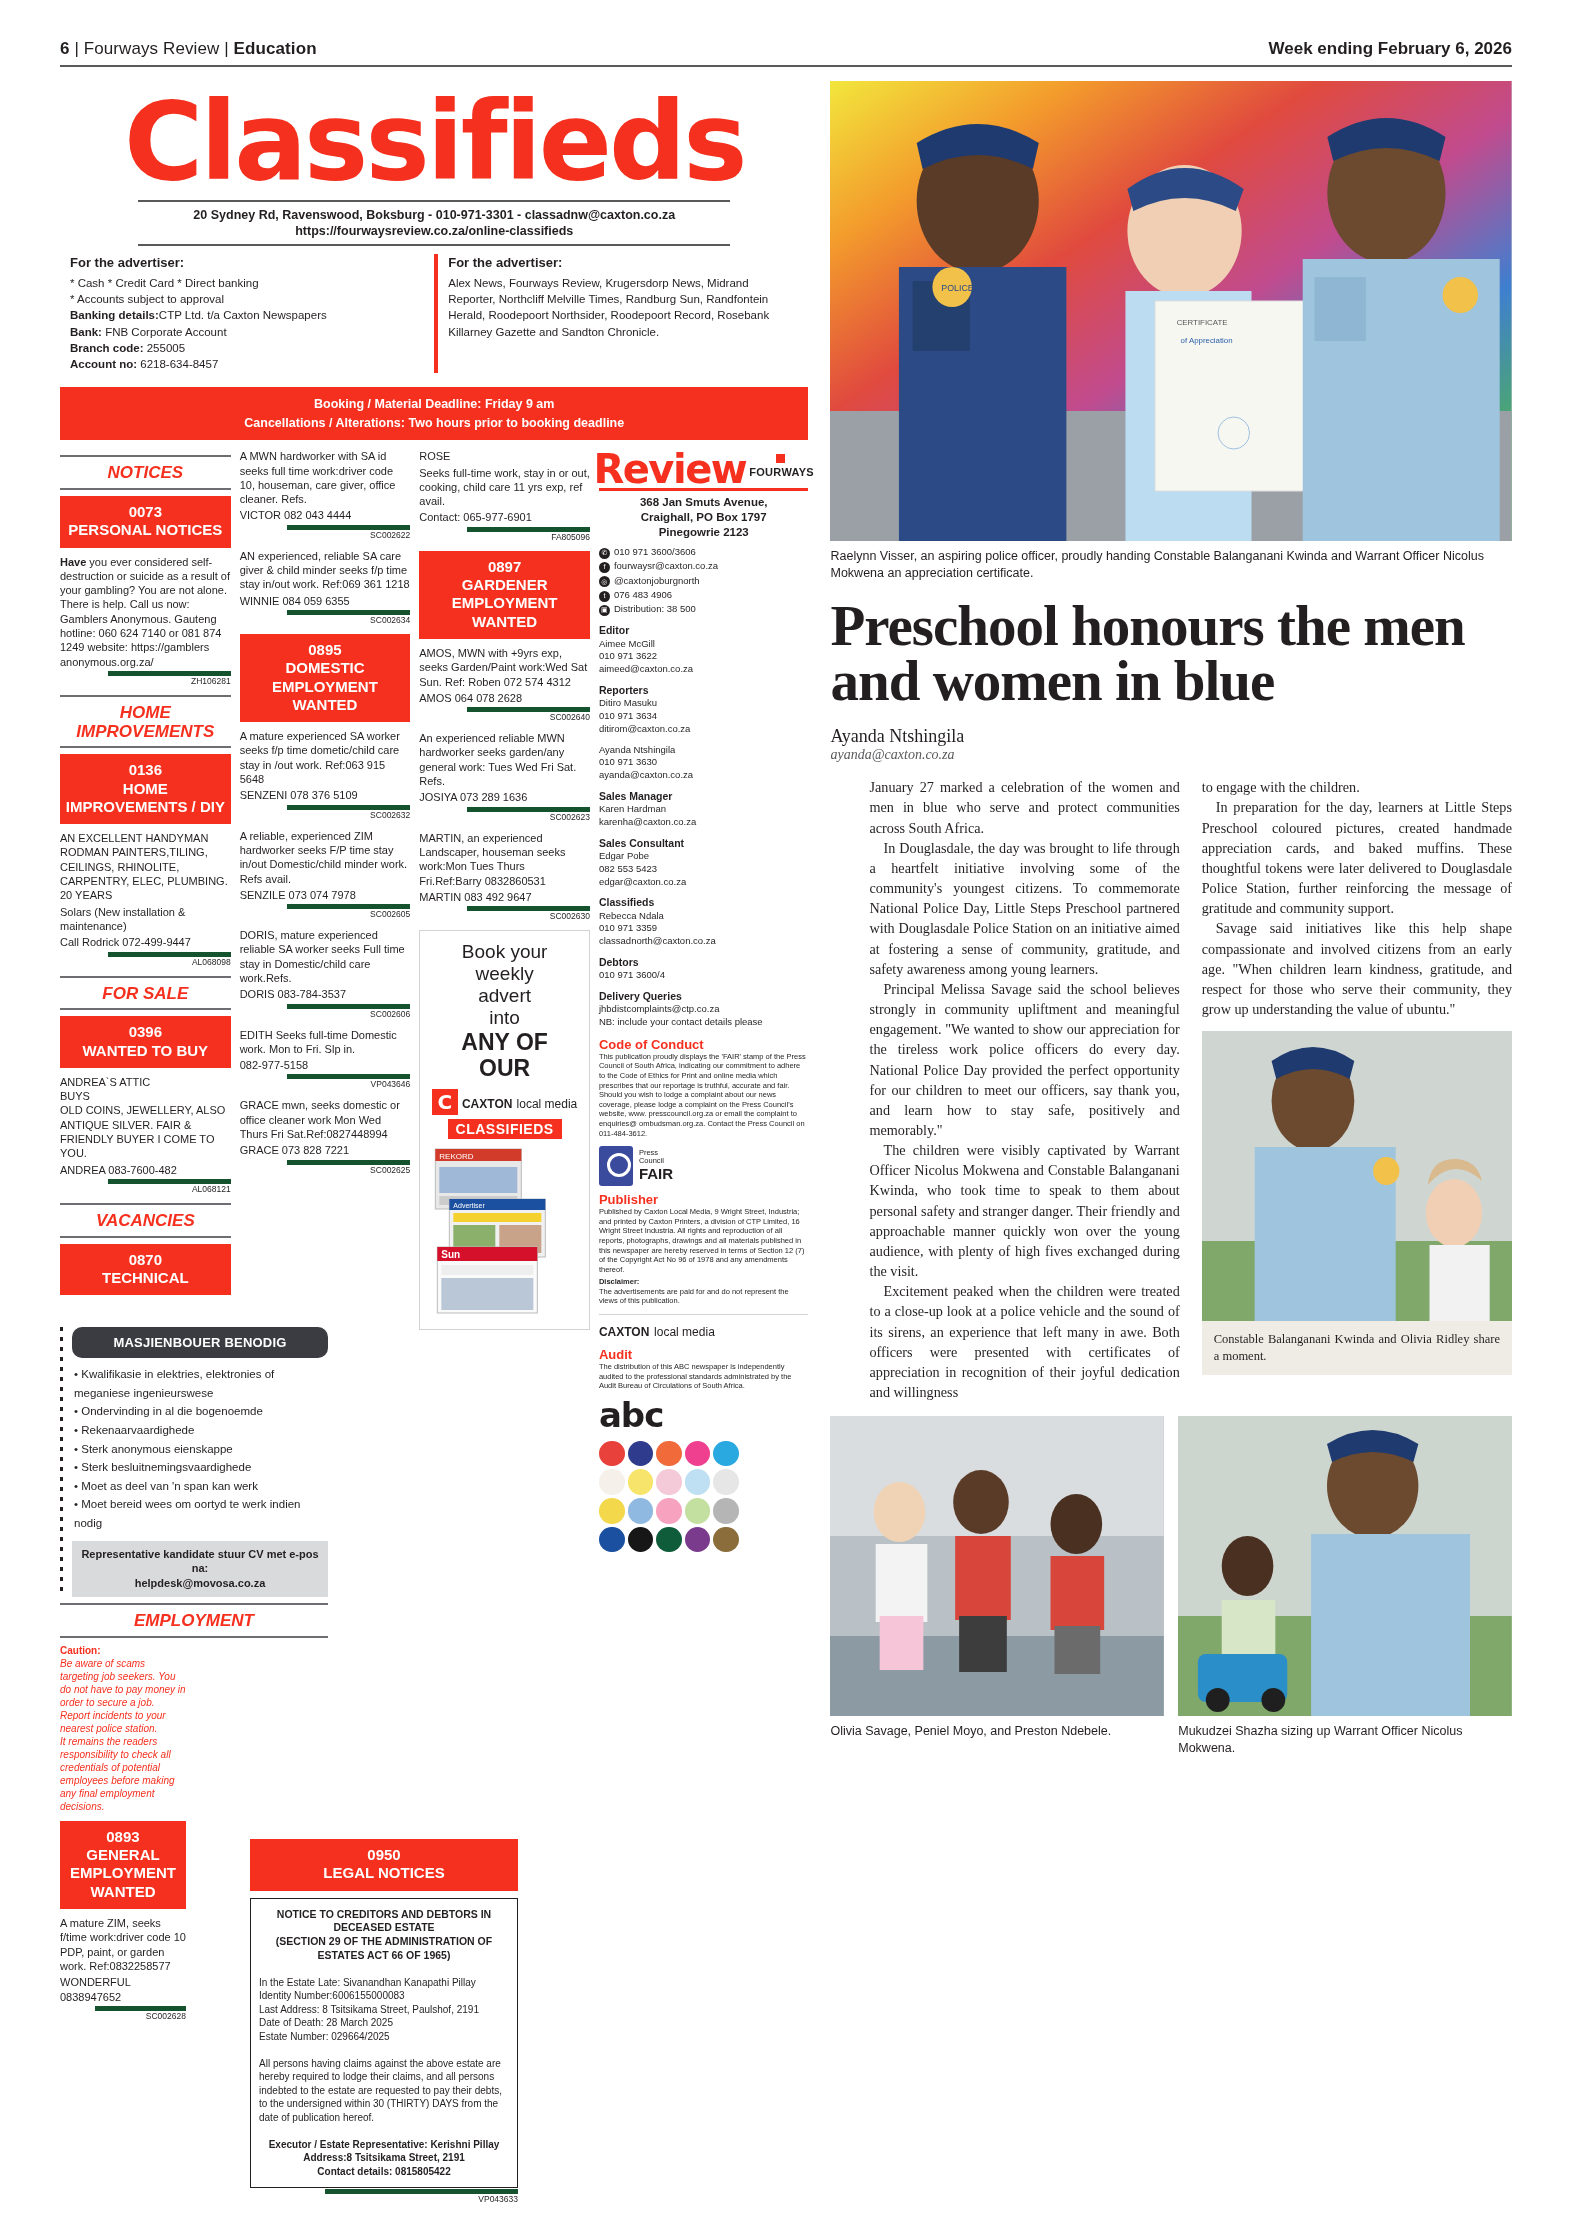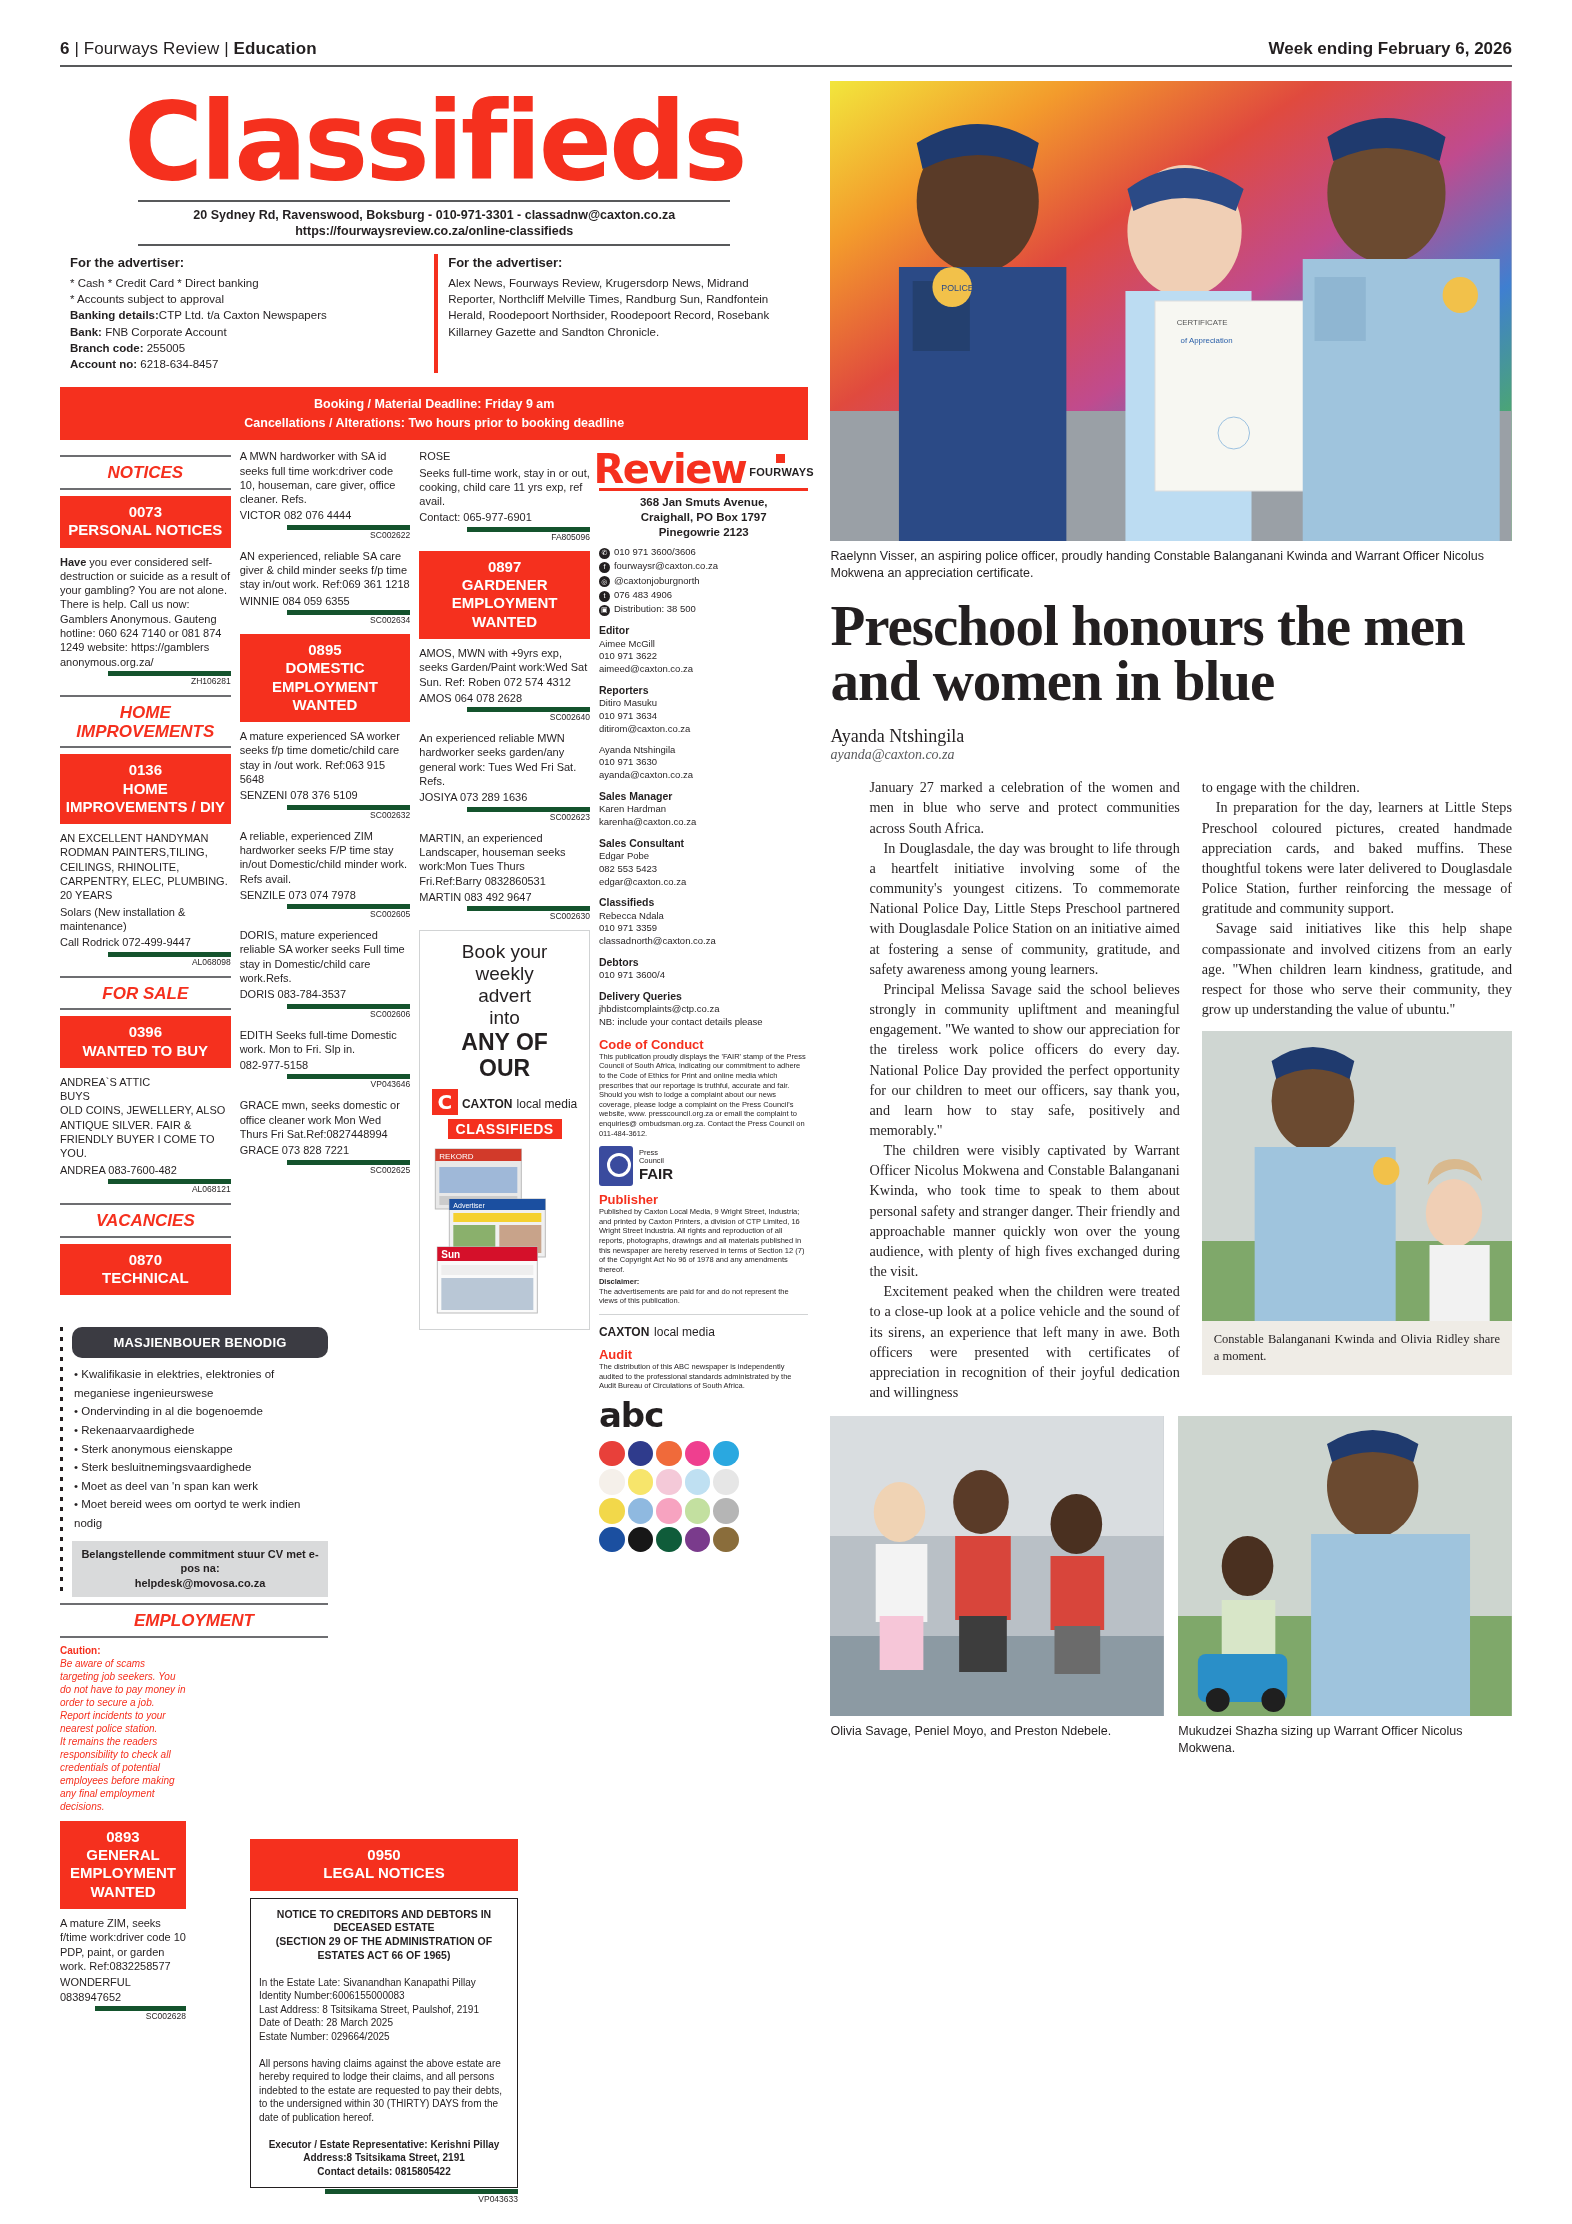--- a/index.html
+++ b/index.html
@@ -252,21 +252,21 @@
           <div class="ad ctr">ANDREA 083-7600-482</div>
           <div class="ref">AL068121</div>
 
           <div class="sec-title">VACANCIES</div>
           <div class="cat-box" style="white-space:pre-line">0870
 TECHNICAL</div>
         </div>
 
         <div class="ccol c2">
           <div class="ad">A MWN hardworker with SA id seeks full time work:driver code 10, houseman, care giver, office cleaner. Refs.</div>
-          <div class="ad ctr">VICTOR 082 076 4444</div>
+          <div class="ad ctr">VICTOR 082 043 4444</div>
           <div class="ref">SC002622</div>
 
           <div class="ad">AN experienced, reliable SA care giver &amp; child minder seeks f/p time stay in/out work. Ref:069 361 1218</div>
           <div class="ad ctr">WINNIE 084 059 6355</div>
           <div class="ref">SC002634</div>
 
           <div class="cat-box" style="white-space:pre-line">0895
 DOMESTIC
 EMPLOYMENT
 WANTED</div>
@@ -496,21 +496,21 @@
           <ul class="bullets" style="list-style:none">
             <li>• <span>Kwalifikasie in elektries, elektronies of meganiese ingenieurswese</span></li>
             <li>• <span>Ondervinding in al die bogenoemde</span></li>
             <li>• <span>Rekenaarvaardighede</span></li>
             <li>• <span>Sterk anonymous eienskappe</span></li>
             <li>• <span>Sterk besluitnemingsvaardighede</span></li>
             <li>• <span>Moet as deel van 'n span kan werk</span></li>
             <li>• <span>Moet bereid wees om oortyd te werk indien nodig</span></li>
           </ul>
           <div class="grey-strip">
-            <div>Belangstellende commitment stuur CV met e-pos na:</div>
+            <div>Representative kandidate stuur CV met e-pos na:</div>
             <div>helpdesk@movosa.co.za</div>
           </div>
         </div>
 
         <div class="sec-title">EMPLOYMENT</div>
         <div style="width:47%">
           <div class="caution">
             <b>Caution:</b>
             <div style="white-space:pre-line">Be aware of scams targeting job seekers. You do not have to pay money in order to secure a job. Report incidents to your nearest police station.
 It remains the readers responsibility to check all credentials of potential employees before making any final employment decisions.</div>

